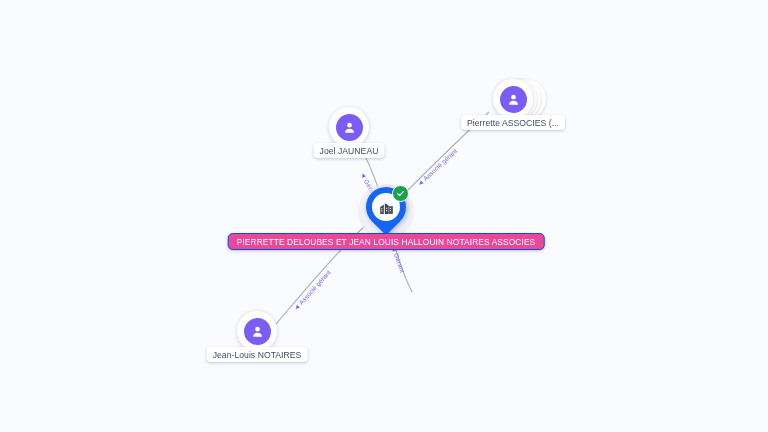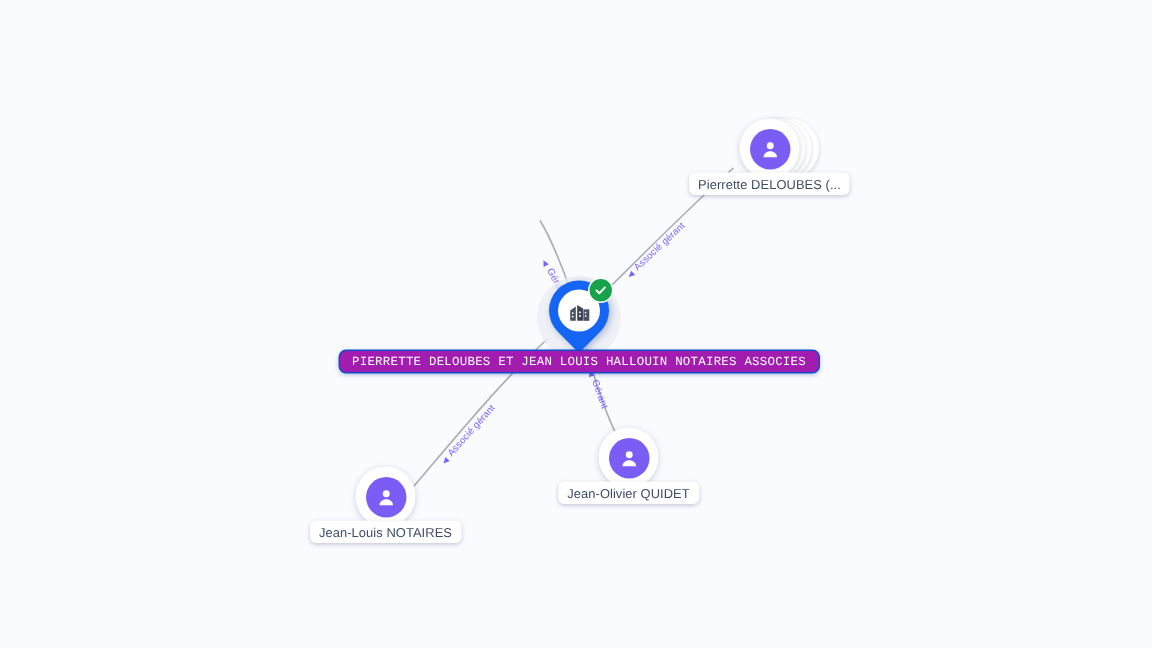--- a/index.html
+++ b/index.html
@@ -173,94 +173,93 @@
     display: flex;
     align-items: center;
     justify-content: center;
   }
   .verified-badge svg { display: block; }
   .company-chip {
     position: absolute;
     left: 50%;
     transform: translateX(-50%);
     top: 46px;
-    background: #a21caf;
+    background: #ec4899;
     color: #ffffff;
     border: 1px solid #0d4fd0;
     border-radius: 5px;
     padding: 2.5px 8px;
     font-size: 8.3px;
     white-space: nowrap;
     letter-spacing: .15px;
     box-shadow: 0 1px 3px rgba(20,60,140,.3);
-    font-family: Liberation Mono, monospace;
   }
 </style>
 </head>
 <body>
 
 <div id="graph-canvas">
 
   <svg class="edge-layer" viewBox="0 0 768 432">
     <path class="edge-line" d="M 379 190 C 374 176 368 160 360 147"></path>
     <path class="edge-line" d="M 404 194 C 428 170 462 136 489 112"></path>
     <path class="edge-line" d="M 365 226 C 336 252 300 296 276 324"></path>
     <path class="edge-line" d="M 391 232 C 396 252 404 276 412 292"></path>
   </svg>
 
   <div class="edge-label" style="left: 366px; top: 176px; transform: rotate(62deg);">Gérant</div>
   <div class="edge-label" style="left: 424px; top: 176px; transform: rotate(-43deg);">Associé gérant</div>
   <div class="edge-label" style="left: 300px; top: 300px; transform: rotate(-48deg);">Associé gérant</div>
   <div class="edge-label" style="left: 396px; top: 250px; transform: rotate(70deg);">Gérant</div>
 
+  <div class="node" style="left: 349px; top: 127px;">
+    <div class="person-stack">
+      <div class="person-avatar-ring">
+        <div class="person-avatar">
+          <svg width="15" height="15" viewBox="0 0 24 24">
+              <circle cx="12" cy="8.2" r="3.7" fill="#fff"></circle>
+              <path d="M4.8 20.5c0-3.9 3.3-6.4 7.2-6.4s7.2 2.5 7.2 6.4z" fill="#fff"></path>
+            </svg>
+        </div>
+      </div>
+    </div>
+    <div class="node-chip">Joel JAUNEAU</div>
+  </div>
 
   <div class="node" style="left: 513px; top: 99px;">
     <div class="person-stack">
       <div class="stack-card s3"></div>
       <div class="stack-card s2"></div>
       <div class="stack-card s1"></div>
       <div class="person-avatar-ring">
         <div class="person-avatar">
           <svg width="15" height="15" viewBox="0 0 24 24">
               <circle cx="12" cy="8.2" r="3.7" fill="#fff"></circle>
               <path d="M4.8 20.5c0-3.9 3.3-6.4 7.2-6.4s7.2 2.5 7.2 6.4z" fill="#fff"></path>
             </svg>
         </div>
       </div>
     </div>
-    <div class="node-chip">Pierrette DELOUBES (...</div>
+    <div class="node-chip">Pierrette ASSOCIES (...</div>
   </div>
 
   <div class="node" style="left: 257px; top: 331px;">
     <div class="person-stack">
       <div class="person-avatar-ring">
         <div class="person-avatar">
           <svg width="15" height="15" viewBox="0 0 24 24">
               <circle cx="12" cy="8.2" r="3.7" fill="#fff"></circle>
               <path d="M4.8 20.5c0-3.9 3.3-6.4 7.2-6.4s7.2 2.5 7.2 6.4z" fill="#fff"></path>
             </svg>
         </div>
       </div>
     </div>
     <div class="node-chip">Jean-Louis NOTAIRES</div>
   </div>
 
-  <div class="node" style="left: 419px; top: 305px;">
-    <div class="person-stack">
-      <div class="person-avatar-ring">
-        <div class="person-avatar">
-          <svg width="15" height="15" viewBox="0 0 24 24">
-              <circle cx="12" cy="8.2" r="3.7" fill="#fff"></circle>
-              <path d="M4.8 20.5c0-3.9 3.3-6.4 7.2-6.4s7.2 2.5 7.2 6.4z" fill="#fff"></path>
-            </svg>
-        </div>
-      </div>
-    </div>
-    <div class="node-chip">Jean-Olivier QUIDET</div>
-  </div>
 
   <div class="company-node" id="company-node" style="left: 386px; top: 212px;">
     <div class="company-halo"></div>
     <div class="pin">
       <div class="pin-shape"></div>
       <div class="pin-inner">
         <svg width="17" height="17" viewBox="0 0 24 24">
           <path d="M3 21V11.2l5.3-3.6V21z" fill="#4a5160"></path>
           <path d="M9.6 21V6.1l5.4 3.2V21z" fill="#3a4150"></path>
           <rect x="15.4" y="10.2" width="5.6" height="10.8" fill="#4a5160"></rect>

